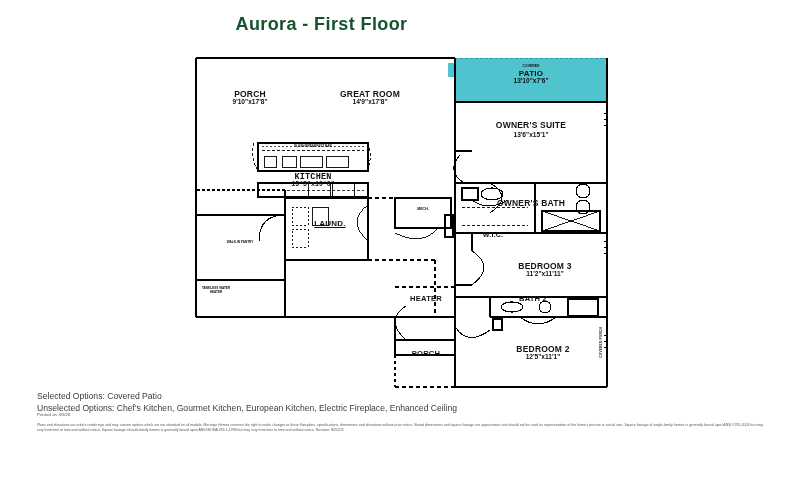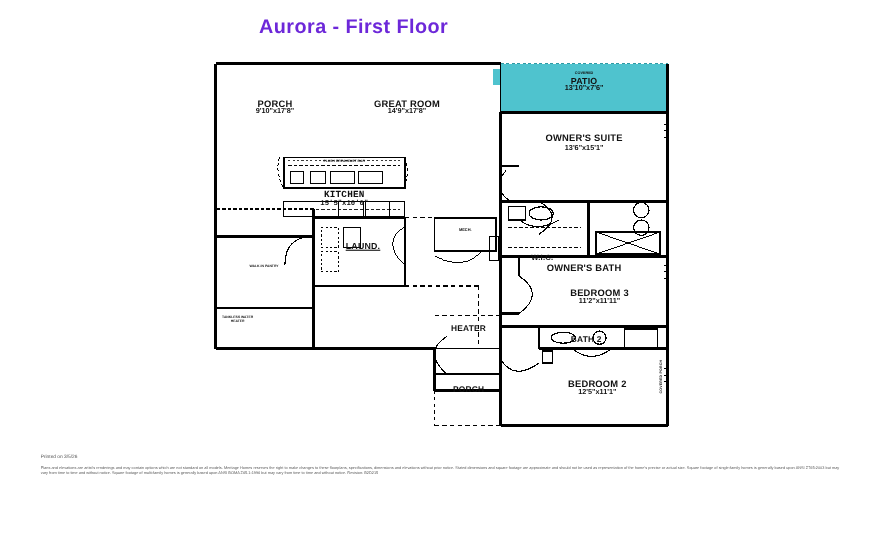--- a/index.html
+++ b/index.html
@@ -6,21 +6,21 @@
   body{
     width:800px;height:500px;background:#ffffff;
     font-family:"Liberation Sans","DejaVu Sans",sans-serif;
     overflow:hidden;position:relative;
   }
   #page{position:absolute;inset:0;}
 
   
   .title{
     position:absolute;left:0;top:14px;width:643px;text-align:center;
-    font-size:18px;font-weight:600;color:#6d28d9;letter-spacing:.4px;
+    font-size:18px;font-weight:600;color:#14532d;letter-spacing:.4px;
   }
 
   
   .plan{position:absolute;left:190px;top:55px;width:420px;height:335px;}
   .plan svg{display:block;}
 
   
   .rm{position:absolute;text-align:center;color:#111;line-height:1.05;
       font-weight:700;letter-spacing:.2px;}
   .rm .nm{display:block;font-size:8.5px;}
@@ -200,47 +200,51 @@
       <span class="tiny" style="position:static;display:block;font-size:3.4px;margin-bottom:1px;">COVERED</span>
       <span class="nm" style="font-size:8px;">PATIO</span>
       <span class="dim">13'10"x7'6"</span>
     </div>
 
     <div class="rm" style="left:291px;top:66px;width:100px;line-height:1.15;">
       <span class="nm">OWNER'S SUITE</span>
       <span class="dim">13'6"x15'1"</span>
     </div>
 
-    <div class="rm" style="left:291px;top:144px;width:100px;line-height:1.15;margin-top:40px;">
+    <div class="rm" style="left:291px;top:144px;width:100px;line-height:1.15;">
       <span class="nm">OWNER'S BATH</span>
     </div>
 
     <div class="rm sm" style="left:272px;top:176px;width:62px;">
       <span class="nm" style="font-size:7px;">W.I.C.</span>
     </div>
 
     <div class="rm" style="left:300px;top:207px;width:110px;">
       <span class="nm">BEDROOM 3</span>
       <span class="dim">11'2"x11'11"</span>
     </div>
 
-    <div class="rm sm" style="left:318px;top:250px;width:50px;line-height:1.05;">
+    <div class="rm sm" style="left:318px;top:240px;width:50px;line-height:1.05;">
       <span class="nm" style="font-size:7.6px;">BATH 2</span>
     </div>
 
     <div class="rm" style="left:295px;top:290px;width:116px;">
       <span class="nm">BEDROOM 2</span>
       <span class="dim">12'5"x11'1"</span>
     </div>
 
     <div class="tiny" style="left:78px;top:90px;width:90px;">FLUSH BREAKFAST BAR</div>
     <div class="tiny" style="left:18px;top:186px;width:64px;">WALK-IN PANTRY</div>
     <div class="tiny" style="left:213px;top:152px;width:40px;font-size:3.6px;">MECH.</div>
     <div class="tiny" style="left:6px;top:232px;width:40px;">TANKLESS WATER HEATER</div>
     <div class="vtxt" style="left:409px;top:272px;">COVERED PORCH</div>
   </div>
 
+  <div class="opts">
+    <div>Selected Options: Covered Patio</div>
+    <div>Unselected Options: Chef's Kitchen, Gourmet Kitchen, European Kitchen, Electric Fireplace, Enhanced Ceiling</div>
+  </div>
 
   <div class="printed">Printed on 3/5/26</div>
 
   <div class="disc">Plans and elevations are artist's renderings and may contain options which are not standard on all models. Meritage Homes reserves the right to make changes to these floorplans, specifications, dimensions and elevations without prior notice. Stated dimensions and square footage are approximate and should not be used as representation of the home's precise or actual size. Square footage of single-family homes is generally based upon ANSI Z765-2003 but may vary from time to time and without notice. Square footage of multi-family homes is generally based upon ANSI BOMA Z65.1-1996 but may vary from time to time and without notice. Revision: B2D215</div>
 
 </div>
 
 </body></html>

